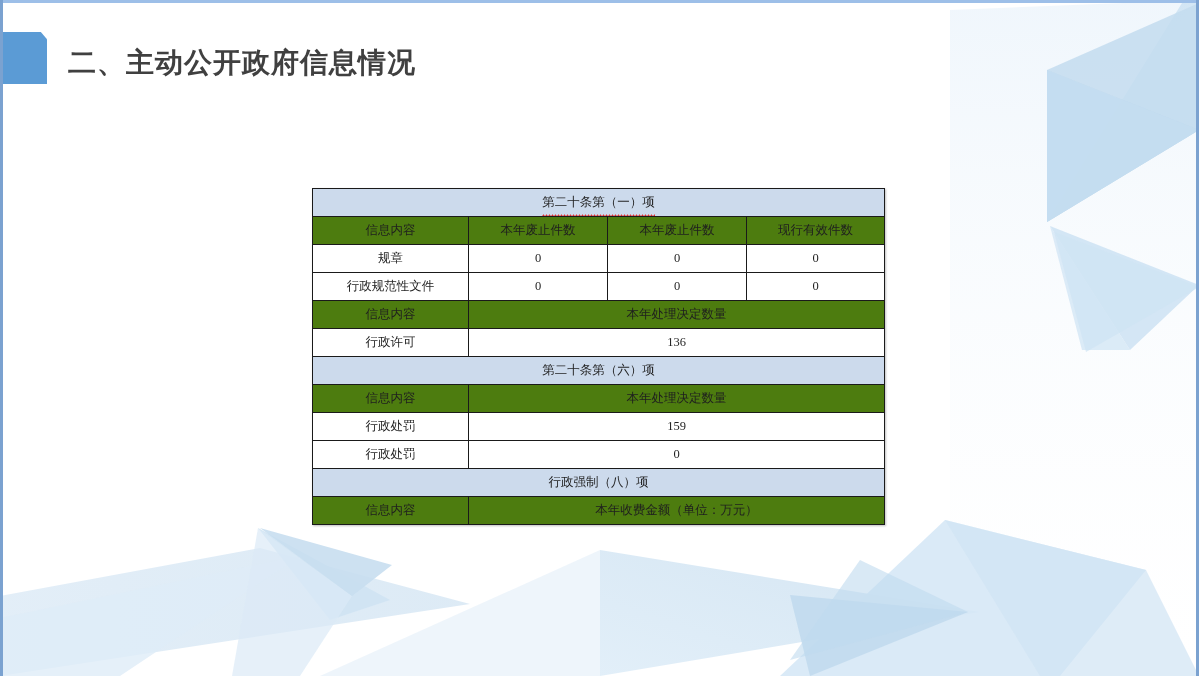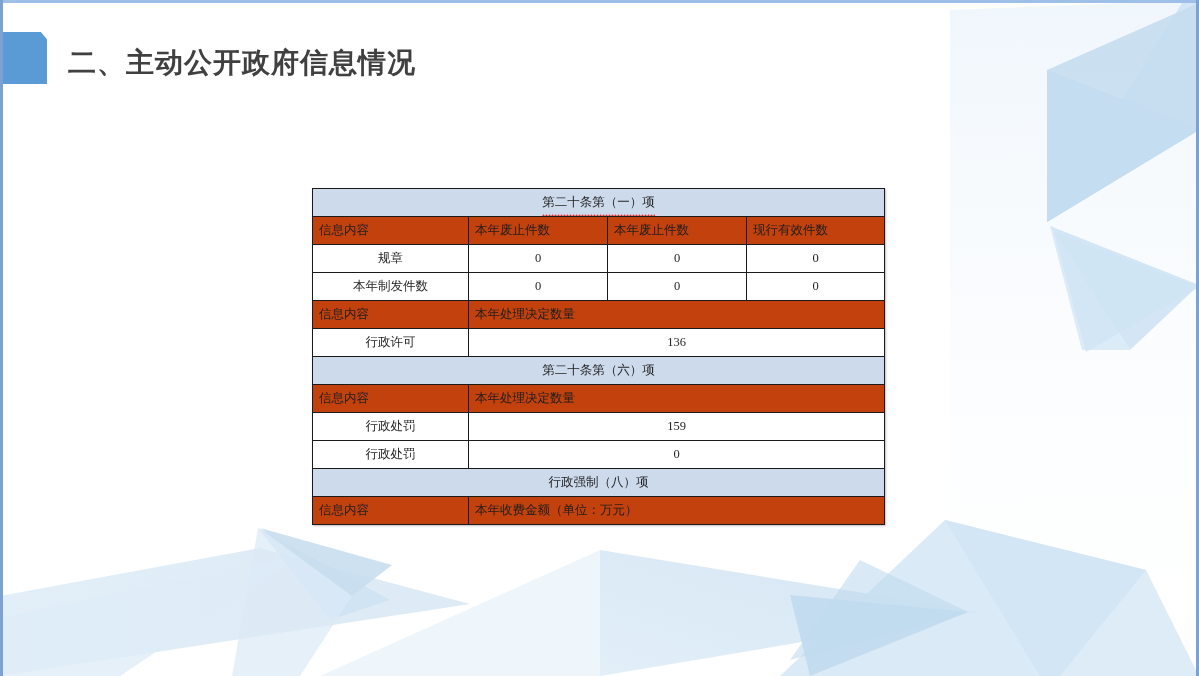--- a/index.html
+++ b/index.html
@@ -113,22 +113,22 @@
     position: absolute;
     left: 0;
     right: 0;
     bottom: -5px;
     height: 2px;
     background-image: radial-gradient(circle, #e03030 0.9px, transparent 1.1px);
     background-size: 3px 3px;
     background-repeat: repeat-x;
   }
   td.hdr {
-    text-align: left;
-    background: #c2410c;
+    text-align: center;
+    background: #4d7c0f;
   }
   td.rowlabel {
     text-align: center;
     padding-left: 8px;
   }
   td.val {
     text-align: center;
   }
   .col-a { width: 156px; }
   .col-b { width: 139px; }
@@ -221,21 +221,21 @@
           <td class="hdr">本年废止件数</td>
           <td class="hdr">现行有效件数</td>
         </tr>
         <tr>
           <td class="rowlabel">规章</td>
           <td class="val">0</td>
           <td class="val">0</td>
           <td class="val">0</td>
         </tr>
         <tr>
-          <td class="rowlabel">本年制发件数</td>
+          <td class="rowlabel">行政规范性文件</td>
           <td class="val">0</td>
           <td class="val">0</td>
           <td class="val">0</td>
         </tr>
 
         <tr>
           <td class="hdr">信息内容</td>
           <td class="hdr" colspan="3">本年处理决定数量</td>
         </tr>
         <tr>

